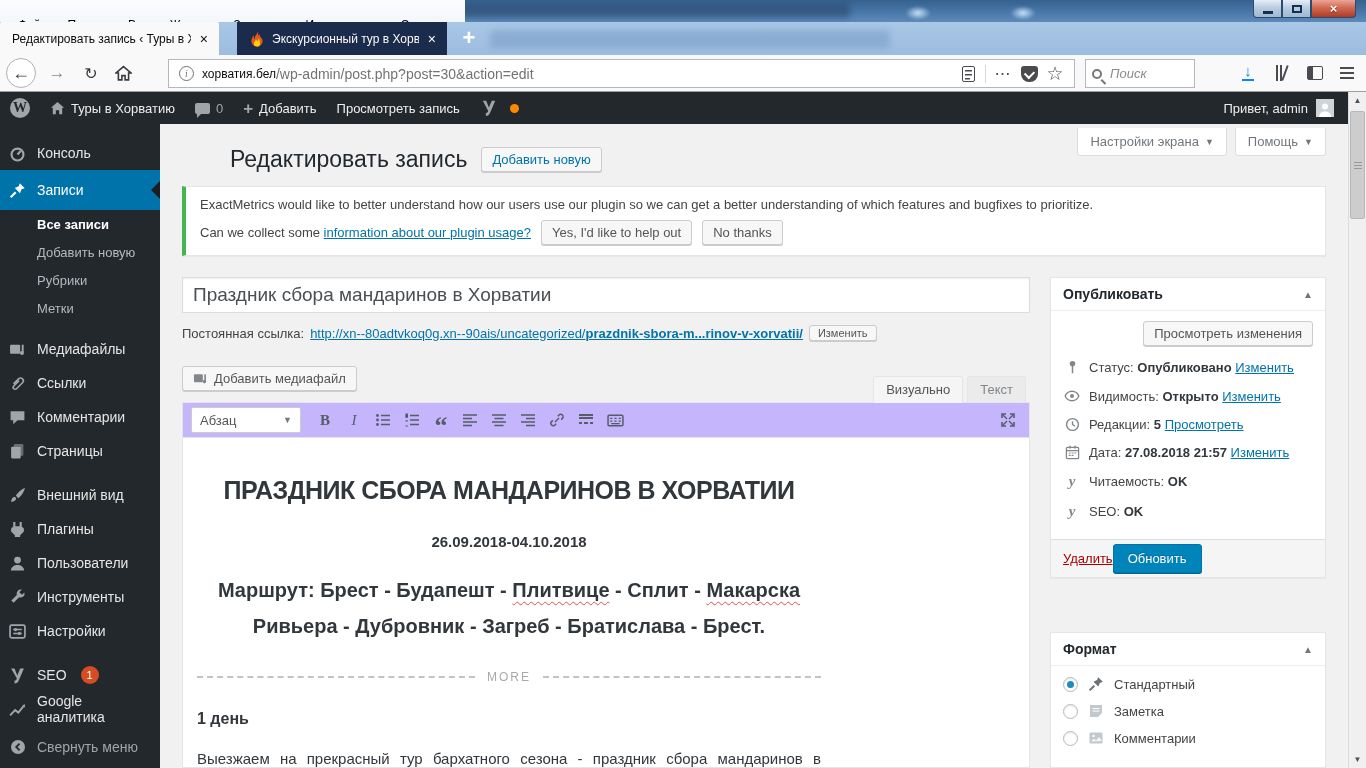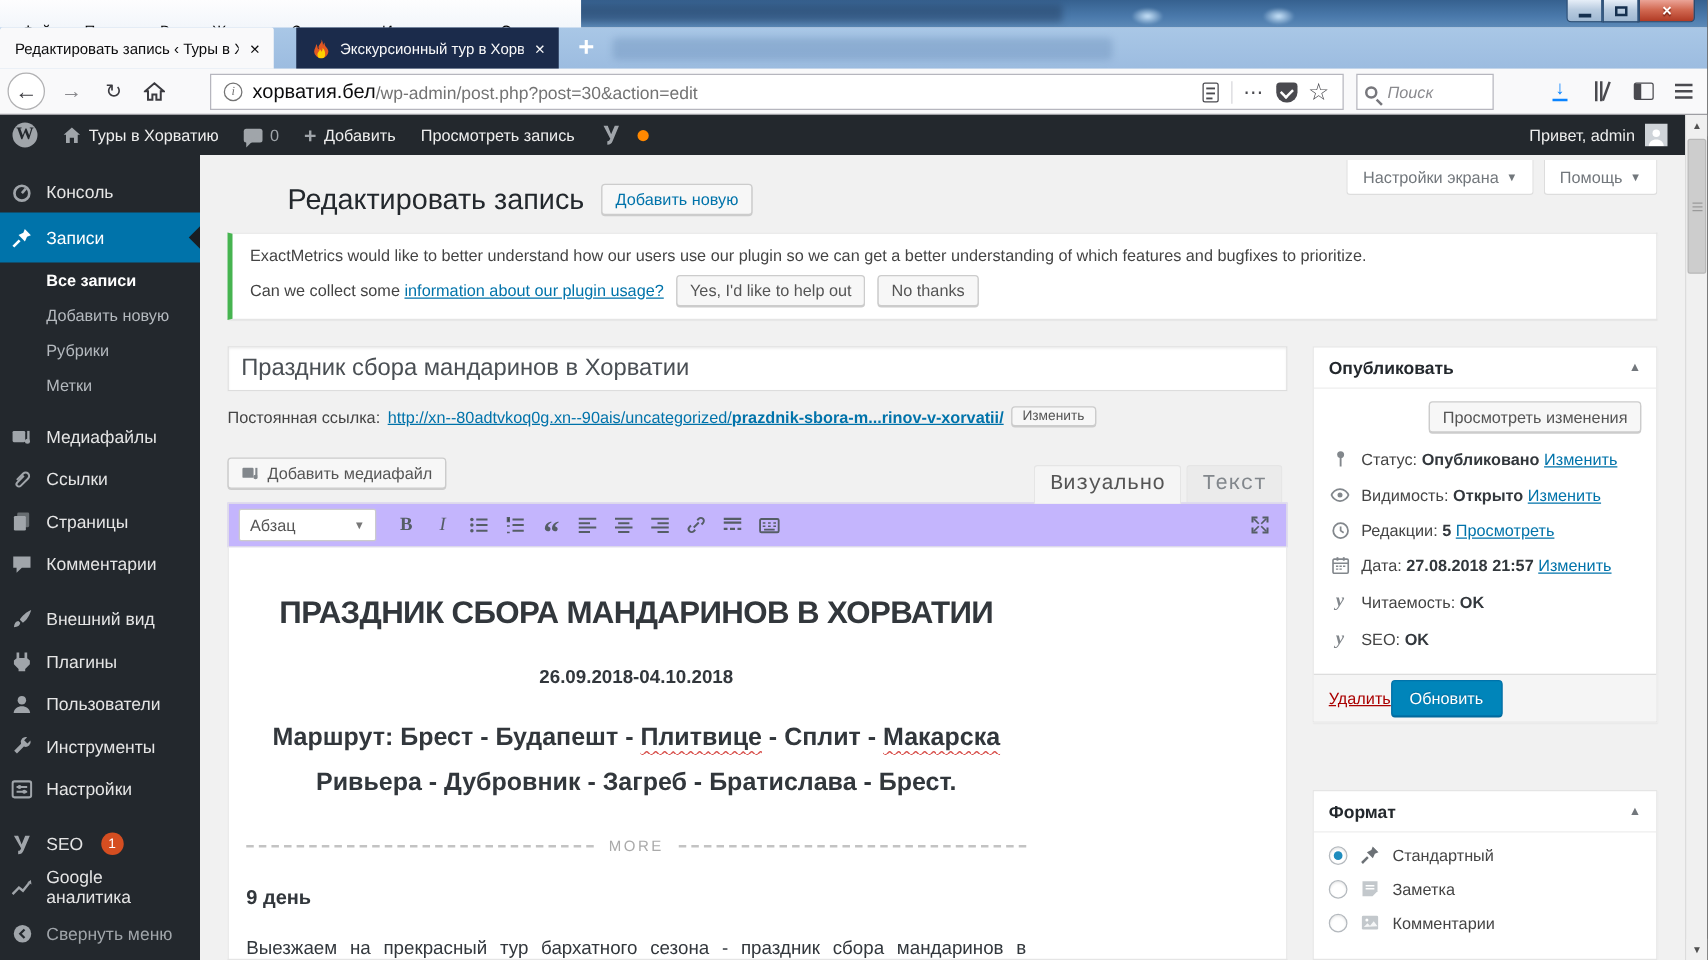--- a/index.html
+++ b/index.html
@@ -51,21 +51,21 @@
   .nav-btn{position:absolute;top:3px;width:30px;height:30px;display:flex;align-items:center;
            justify-content:center;color:#3b3b40;font-size:17px;}
   .nav-back{left:6px;border:1px solid #b1b1b3;border-radius:50%;background:#fff;font-size:18px;}
   .nav-fwd{left:42px;color:#8a8a8e;}
   .nav-reload{left:76px;font-size:16px;}
   .urlbar{position:absolute;left:168px;top:4px;width:907px;height:29px;background:#fff;
           border:1px solid #b6b6be;display:flex;align-items:center;padding:0 6px;}
   .info-icon{width:15px;height:15px;border:1px solid #737373;border-radius:50%;color:#737373;
              font-size:10px;font-family:"Liberation Serif",serif;font-style:italic;
              display:flex;align-items:center;justify-content:center;margin:0 8px 0 4px;flex:none;}
-  .url-host{font-size:16px;color:#0c0c0d;}
+  .url-host{font-size:12px;color:#0c0c0d;}
   .url-path{font-size:14px;color:#737373;}
   .urlbar .spacer{flex:1;}
   .pa{width:26px;height:26px;display:flex;align-items:center;justify-content:center;flex:none;color:#4a4a4f;}
   .reader-glyph{width:13px;height:16px;border:1.5px solid #4a4a4f;border-radius:2px;
      background:linear-gradient(#4a4a4f,#4a4a4f) 2px 3px/7px 1.5px no-repeat,
                 linear-gradient(#4a4a4f,#4a4a4f) 2px 7px/7px 1.5px no-repeat,
                 linear-gradient(#4a4a4f,#4a4a4f) 2px 11px/5px 1.5px no-repeat;}
   .pa-sep{width:1px;height:18px;background:#d7d7db;margin:0 4px;}
   .dots-glyph{font-size:16px;letter-spacing:1px;color:#4a4a4f;}
   .pocket-glyph{width:17px;height:16px;background:#4a4a4f;border-radius:3px 3px 8px 8px;position:relative;}
@@ -141,21 +141,21 @@
   a.link{color:#0073aa;text-decoration:underline;}
   .title-input{position:absolute;left:22px;top:153px;width:848px;height:36px;border:1px solid #ddd;
                box-shadow:inset 0 1px 2px rgba(0,0,0,.07);font-size:19px;padding:3px 10px;color:#4a4f54;
                font-family:inherit;background:#fff;outline:none;}
   .permalink{position:absolute;left:22px;top:201px;font-size:13px;color:#444;display:flex;align-items:center;gap:6px;}
   .permalink .slug{font-weight:bold;}
   .btn-small{padding:1px 8px;font-size:11px;}
 
   .media-row{position:absolute;left:22px;top:242px;width:848px;height:36px;}
   .editor-tabs{position:absolute;right:4px;bottom:0;display:flex;}
-  .wtab{font-size:17px;padding:5px 12px;border:1px solid #e5e5e5;border-bottom:none;border-radius:3px 3px 0 0;margin-left:4px;font-family:Liberation Mono, monospace;}
+  .wtab{font-size:13px;padding:5px 12px;border:1px solid #e5e5e5;border-bottom:none;border-radius:3px 3px 0 0;margin-left:4px;}
   .wtab-visual{background:#f5f5f5;color:#555;position:relative;z-index:2;margin-bottom:-1px;padding-bottom:6px;}
   .wtab-text{background:#ebebeb;color:#82878c;}
   .toolbar{position:absolute;left:22px;top:278px;width:848px;height:36px;background:#c4b5fd;
            border:1px solid #e5e5e5;display:flex;align-items:center;padding:0 8px;gap:3px;}
   .pselect{width:110px;height:26px;background:#fff;border:1px solid #ccc;border-radius:2px;display:flex;
            align-items:center;font-size:13px;color:#555;padding:0 8px;margin-right:8px;}
   .pselect .caret{margin-left:auto;font-size:9px;color:#777;}
   .tbtn{width:26px;height:26px;display:flex;align-items:center;justify-content:center;color:#555d66;border-radius:2px;}
   .tbtn svg{display:block;}
   .tb-bold{font-weight:bold;font-size:15px;font-family:"Liberation Serif",serif;}
@@ -408,33 +408,33 @@
       <span class="ic">
           <svg width="17" height="17" viewBox="0 0 16 16">
             <path d="M4.2 8.4l4.8-4.8a2.6 2.6 0 0 1 3.7 3.7l-5.6 5.6a1.8 1.8 0 0 1-2.6-2.6l5-5" fill="none" stroke="currentColor" stroke-width="1.5"></path>
           </svg>
         </span>
       <span>Ссылки</span>
     </div>
     <div class="smi">
       <span class="ic">
           <svg width="17" height="17" viewBox="0 0 16 16">
+            <path d="M1.5 2h13v8.5H8l-4 3.8v-3.8H1.5z" fill="currentColor"></path>
+          </svg>
+        </span>
+      <span>Комментарии</span>
+    </div>
+    <div class="smi">
+      <span class="ic">
+          <svg width="17" height="17" viewBox="0 0 16 16">
             <rect x="4.5" y="1" width="9" height="11" rx="1" fill="currentColor" opacity=".55"></rect>
             <rect x="2" y="3.5" width="9" height="11" rx="1" fill="currentColor"></rect>
           </svg>
         </span>
       <span>Страницы</span>
-    </div>
-    <div class="smi">
-      <span class="ic">
-          <svg width="17" height="17" viewBox="0 0 16 16">
-            <path d="M1.5 2h13v8.5H8l-4 3.8v-3.8H1.5z" fill="currentColor"></path>
-          </svg>
-        </span>
-      <span>Комментарии</span>
     </div>
     <div class="sep"></div>
     <div class="smi">
       <span class="ic">
           <svg width="17" height="17" viewBox="0 0 16 16">
             <path d="M15 1c-3.2 1-7.3 5-8.5 7.2l2.3 2.3C11 9.3 14 5.2 15 1zM5.4 9.2c-2 .2-3.2 1.9-3.4 4.8 2.9-.2 4.6-1.4 4.8-3.4z" fill="currentColor"></path>
           </svg>
         </span>
       <span>Внешний вид</span>
     </div>
@@ -623,21 +623,21 @@
     <div class="editor-body">
       <div class="edoc">
         <div class="heading">ПРАЗДНИК СБОРА МАНДАРИНОВ В ХОРВАТИИ</div>
         <div class="dates">26.09.2018-04.10.2018</div>
         <div class="route"><span>Маршрут: Брест - Будапешт - </span><span class="squiggle">Плитвице</span><span> -  Сплит - </span><span class="squiggle">Макарска</span><br><span>Ривьера - Дубровник - Загреб - Братислава - Брест.</span></div>
         <div class="more-divider">
           <span class="dash"></span>
             <span class="lbl">MORE</span>
             <span class="dash"></span>
         </div>
-        <div class="day">9 день</div>
+        <div class="day">1 день</div>
         <div class="para">Выезжаем на прекрасный тур бархатного сезона - праздник сбора мандаринов в</div>
       </div>
     </div>
 
     <div class="postbox pb-publish">
       <div class="pb-head">
         <span>Опубликовать</span>
         <span class="pb-toggle">▲</span>
       </div>
       <div class="pb-body">

